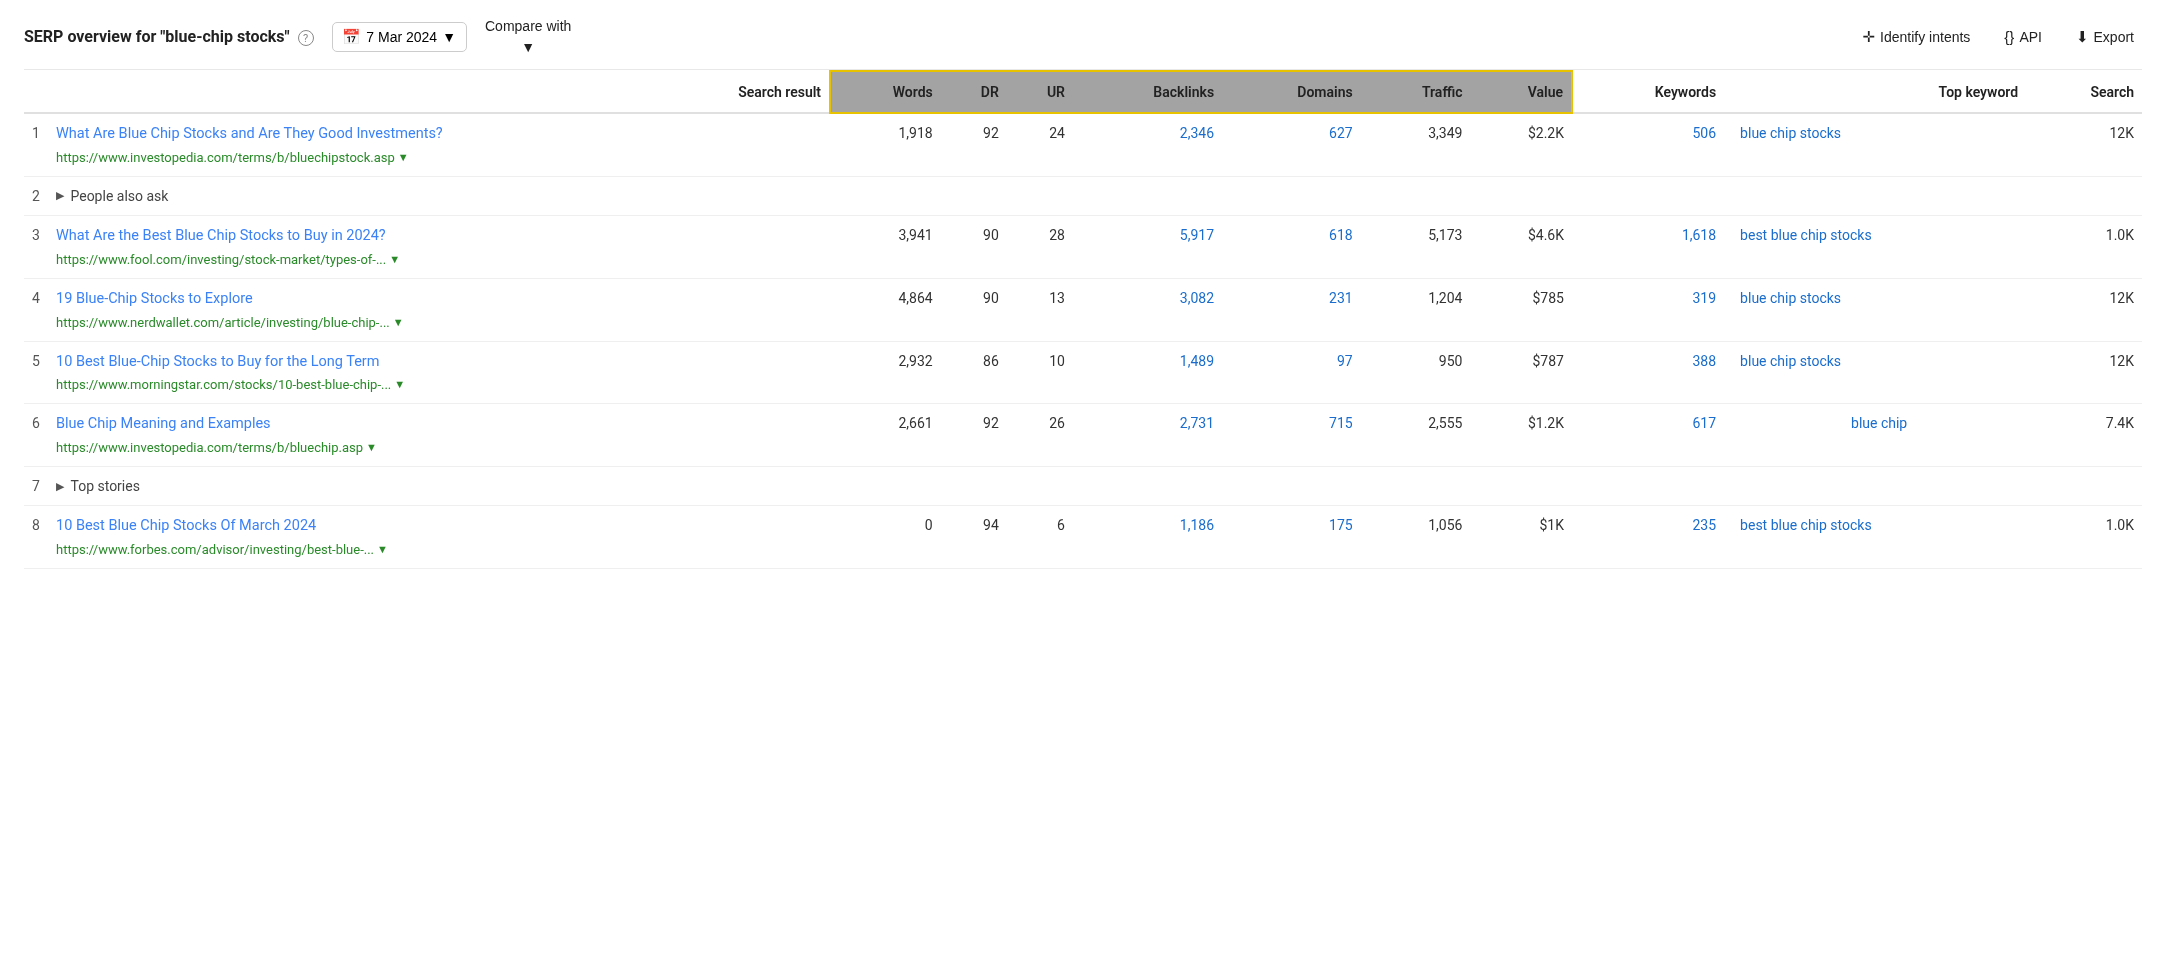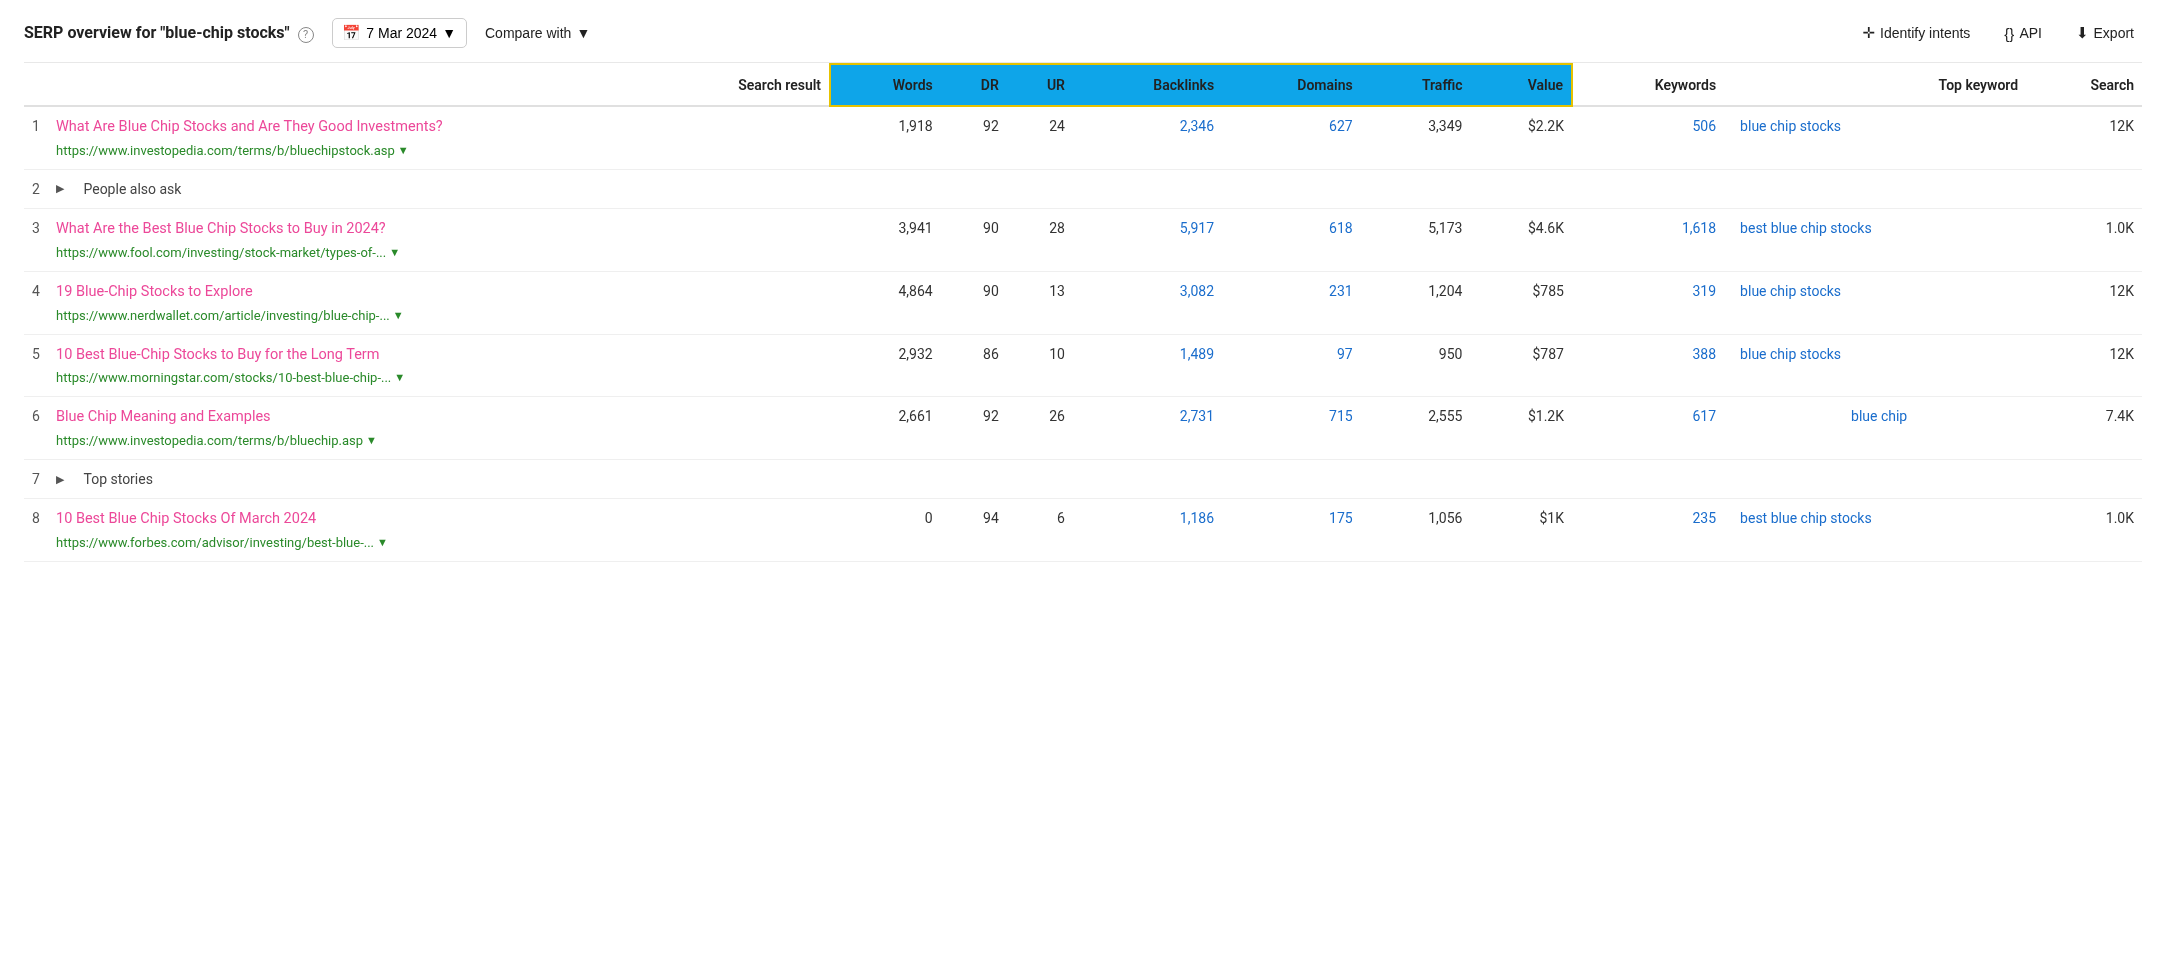--- a/index.html
+++ b/index.html
@@ -54,20 +54,21 @@
     .compare-btn {
       display: flex;
       align-items: center;
       gap: 5px;
       font-size: 14px;
       cursor: pointer;
       white-space: nowrap;
       color: #222;
       background: none;
       border: none;
+      flex-direction: column;
     }
     .spacer { flex: 1; }
     .action-btn {
       display: flex;
       align-items: center;
       gap: 5px;
       font-size: 14px;
       cursor: pointer;
       white-space: nowrap;
       color: #222;
@@ -93,21 +94,21 @@
       text-align: right;
       font-weight: 600;
       font-size: 14px;
       color: #222;
       white-space: nowrap;
     }
     thead th.col-result {
       text-align: right;
     }
     thead th.hl {
-      background: #0ea5e9;
+      background: #a3a3a3;
     }
     thead th.hl-first {
       border-left: 2.5px solid #e6c200;
       border-top: 2.5px solid #e6c200;
       border-bottom: 2.5px solid #e6c200;
       border-radius: 4px 0 0 4px;
     }
     thead th.hl-last {
       border-right: 2.5px solid #e6c200;
       border-top: 2.5px solid #e6c200;
@@ -133,21 +134,21 @@
       color: #555;
       font-size: 14px;
       padding-right: 4px;
       width: 24px;
     }
     tbody td.col-result {
       text-align: left;
       min-width: 320px;
     }
     .result-link {
-      color: #ec4899;
+      color: #3b82f6;
       text-decoration: none;
       font-size: 14.5px;
       display: block;
       line-height: 1.3;
     }
     .result-url {
       color: #2a8a2a;
       font-size: 13px;
       display: flex;
       align-items: center;
@@ -166,21 +167,21 @@
     .expand-row td {
       color: #444;
       font-size: 14px;
     }
     .expand-row td.col-result {
       display: flex;
       align-items: center;
       gap: 6px;
     }
     .triangle { font-size: 11px; color: #555; }
-    .section-label { font-weight: 400; margin-left: 13px; }
+    .section-label { font-weight: 400; }
   </style>
 </head>
 <body>
 
 <div class="header">
   <div class="header-title">
     <span>SERP overview for "blue-chip stocks"</span>
     <span class="help-icon">?</span>
   </div>
 

